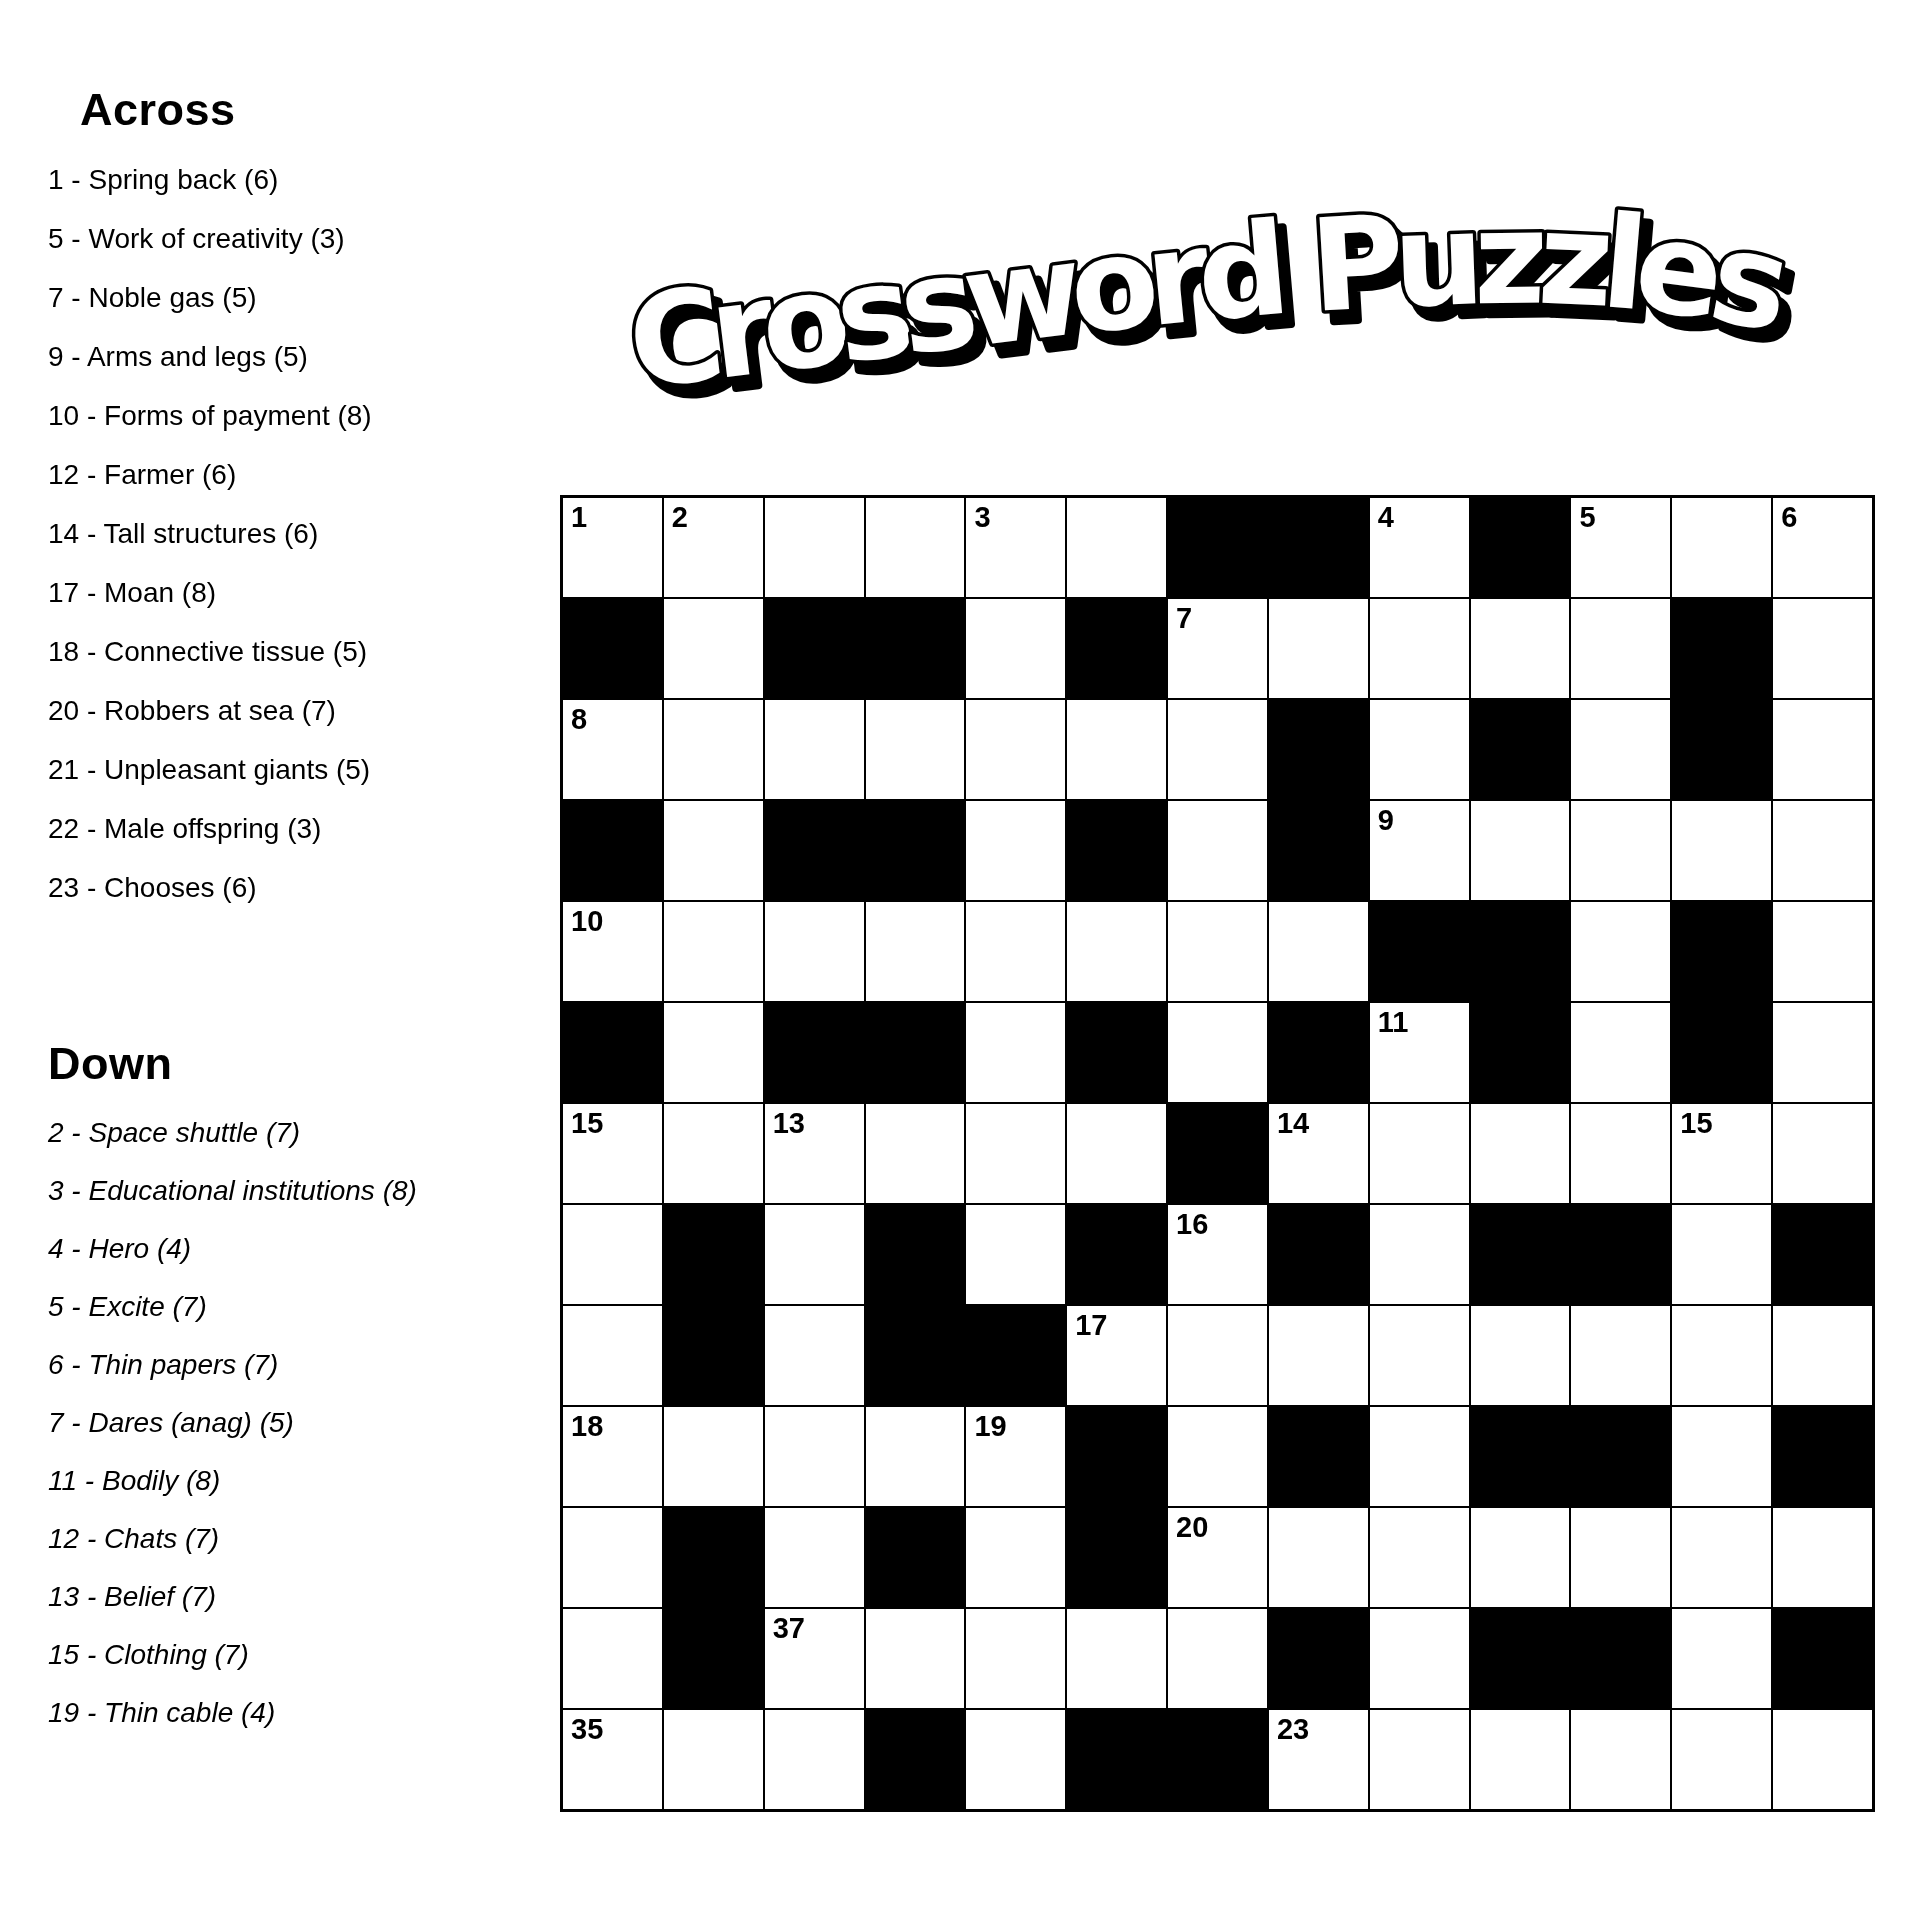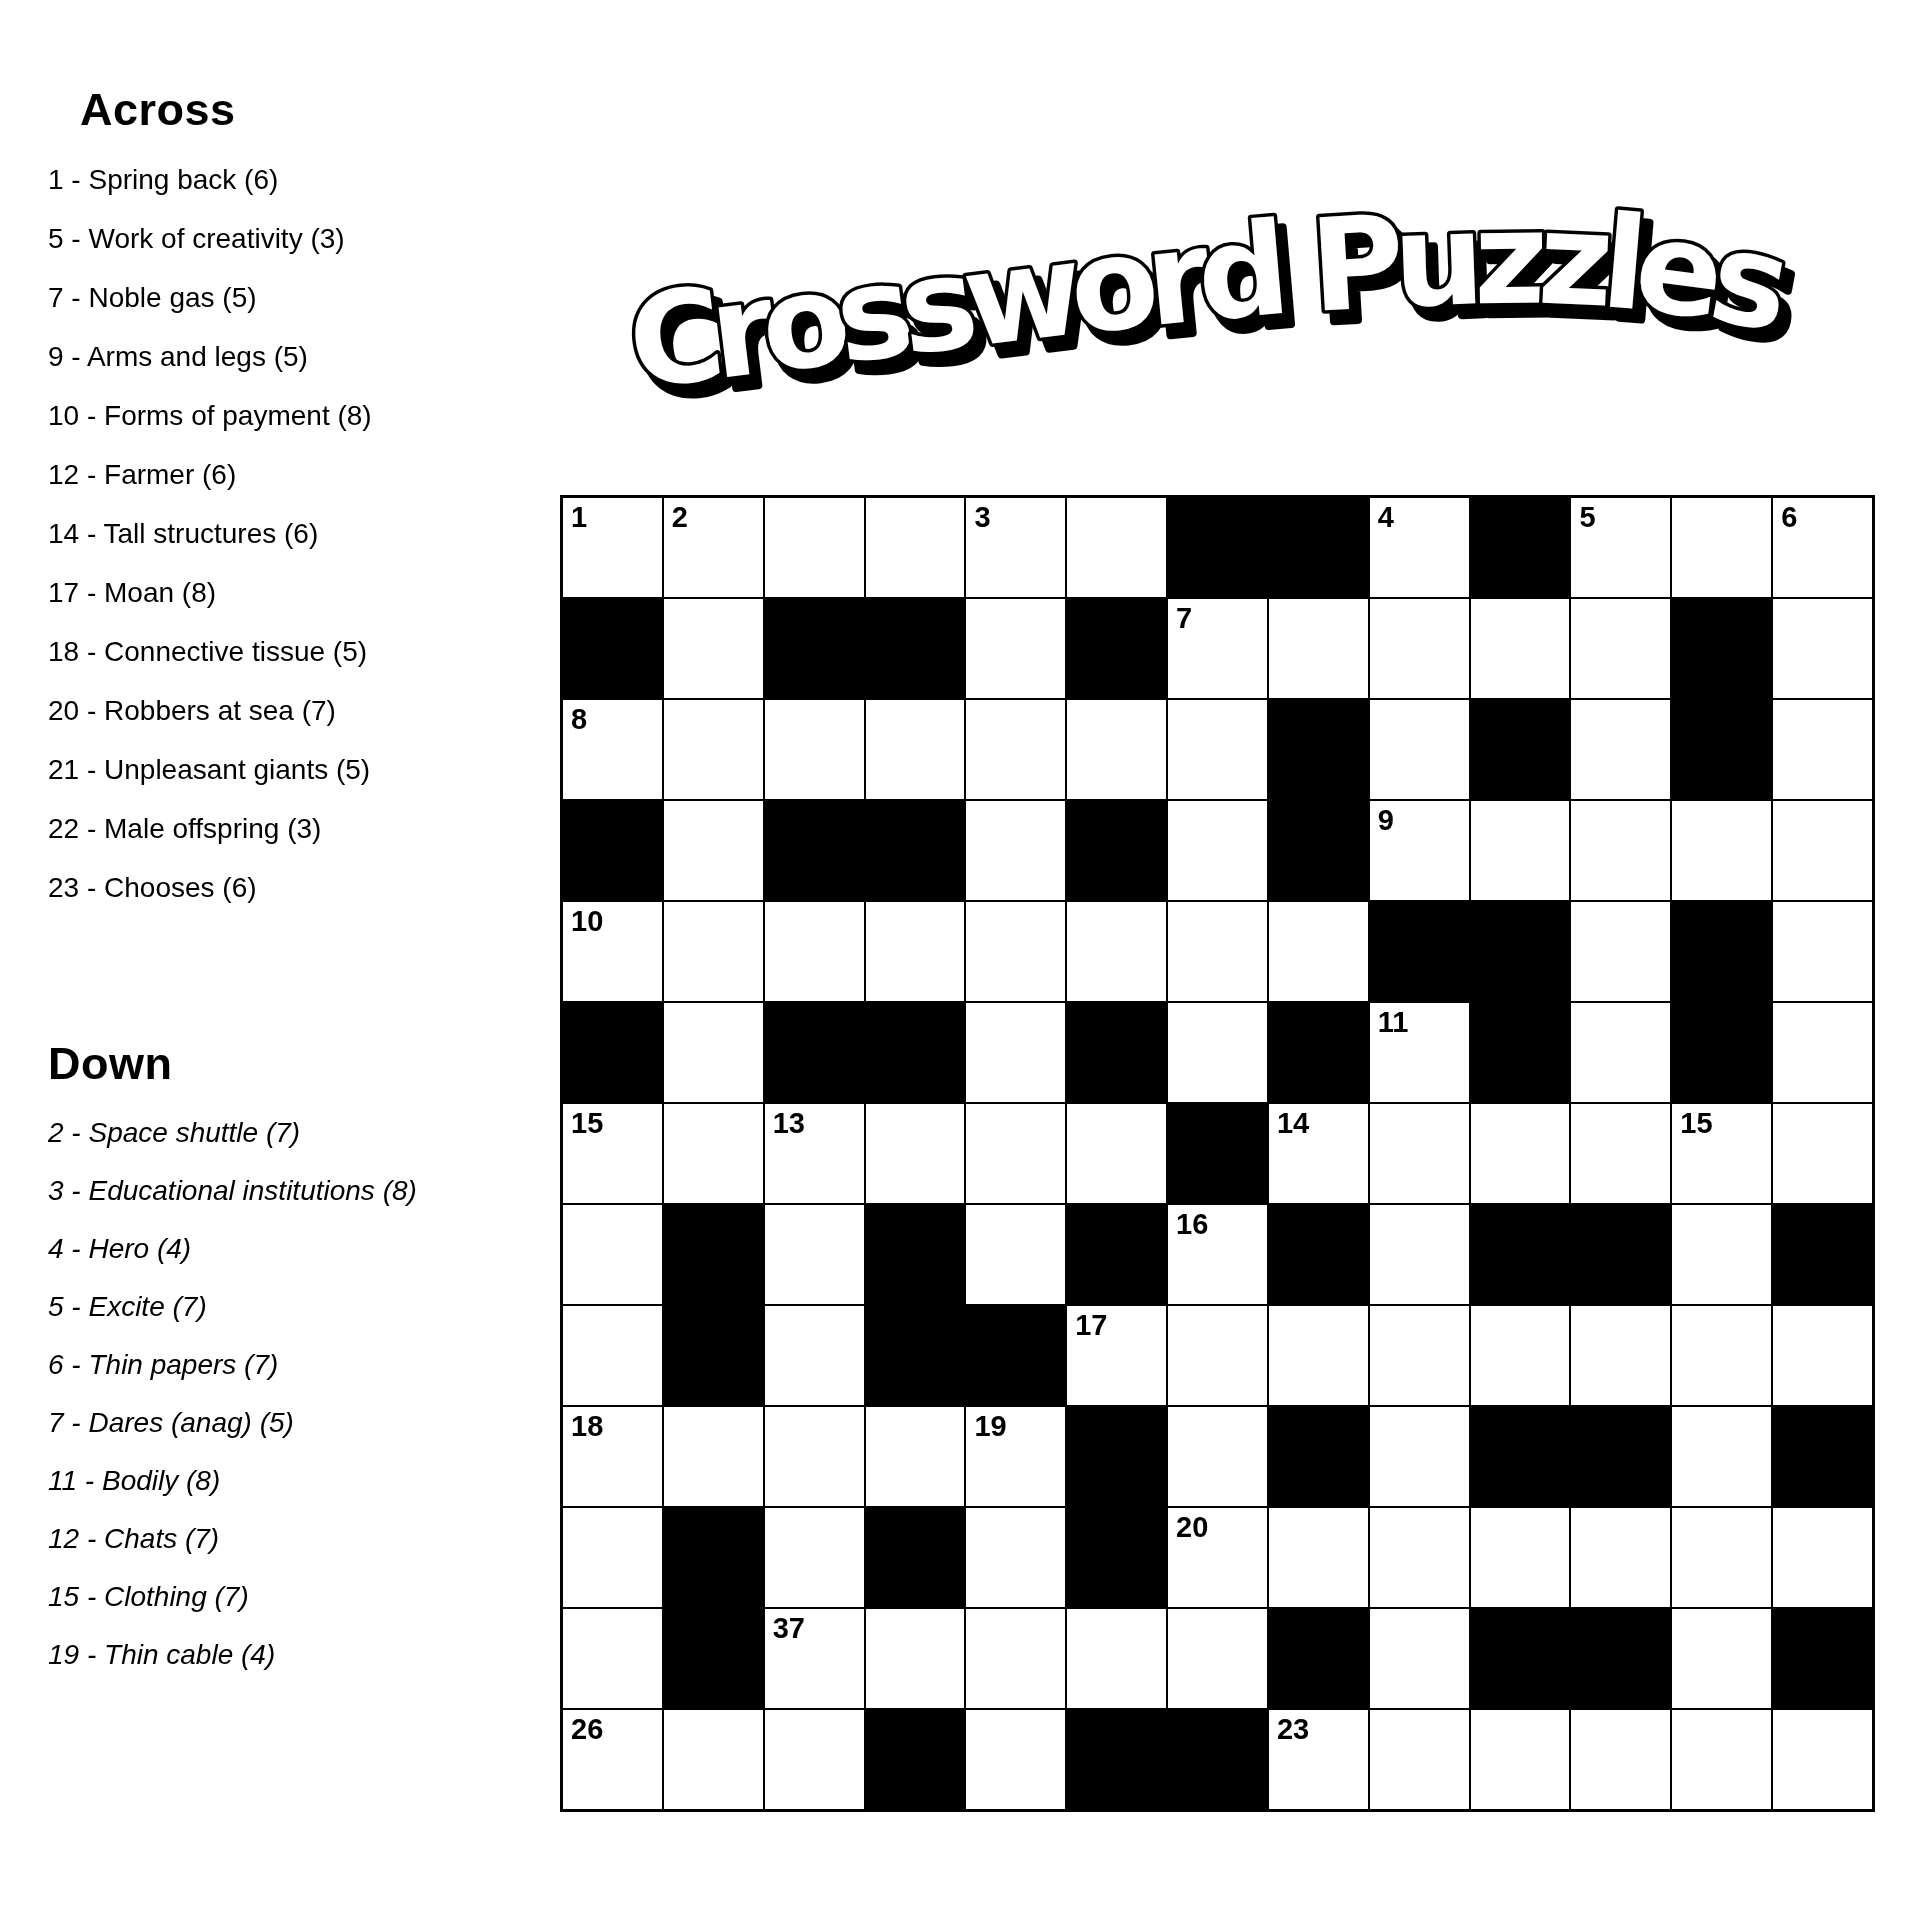--- a/index.html
+++ b/index.html
@@ -112,20 +112,21 @@
     <h2>Down</h2>
     <ul id="down-list">
         <li>2 - Space shuttle (7)</li>
         <li>3 - Educational institutions (8)</li>
         <li>4 - Hero (4)</li>
         <li>5 - Excite (7)</li>
         <li>6 - Thin papers (7)</li>
         <li>7 - Dares (anag) (5)</li>
         <li>11 - Bodily (8)</li>
         <li>12 - Chats (7)</li>
+        <li>13 - Belief (7)</li>
         <li>15 - Clothing (7)</li>
         <li>19 - Thin cable (4)</li>
       </ul>
   </section>
 
   <svg class="title-svg" width="1270" height="350" viewBox="0 0 1270 350">
     <defs>
       <path id="title-arc" d="M 35 280 C 340 245, 600 200, 900 195 C 1030 193, 1150 214, 1250 242" fill="none"></path>
     </defs>
     <text class="shadow" transform="translate(9,11)">
@@ -329,21 +330,21 @@
       <div class="cell"></div>
       <div class="cell"></div>
       <div class="cell"></div>
       <div class="cell black"></div>
       <div class="cell"></div>
       <div class="cell black"></div>
       <div class="cell black"></div>
       <div class="cell"></div>
       <div class="cell black"></div>
       <div class="cell">
-        <span class="num">26</span>
+        <span class="num">35</span>
       </div>
       <div class="cell"></div>
       <div class="cell"></div>
       <div class="cell black"></div>
       <div class="cell"></div>
       <div class="cell black"></div>
       <div class="cell black"></div>
       <div class="cell">
         <span class="num">23</span>
       </div>

